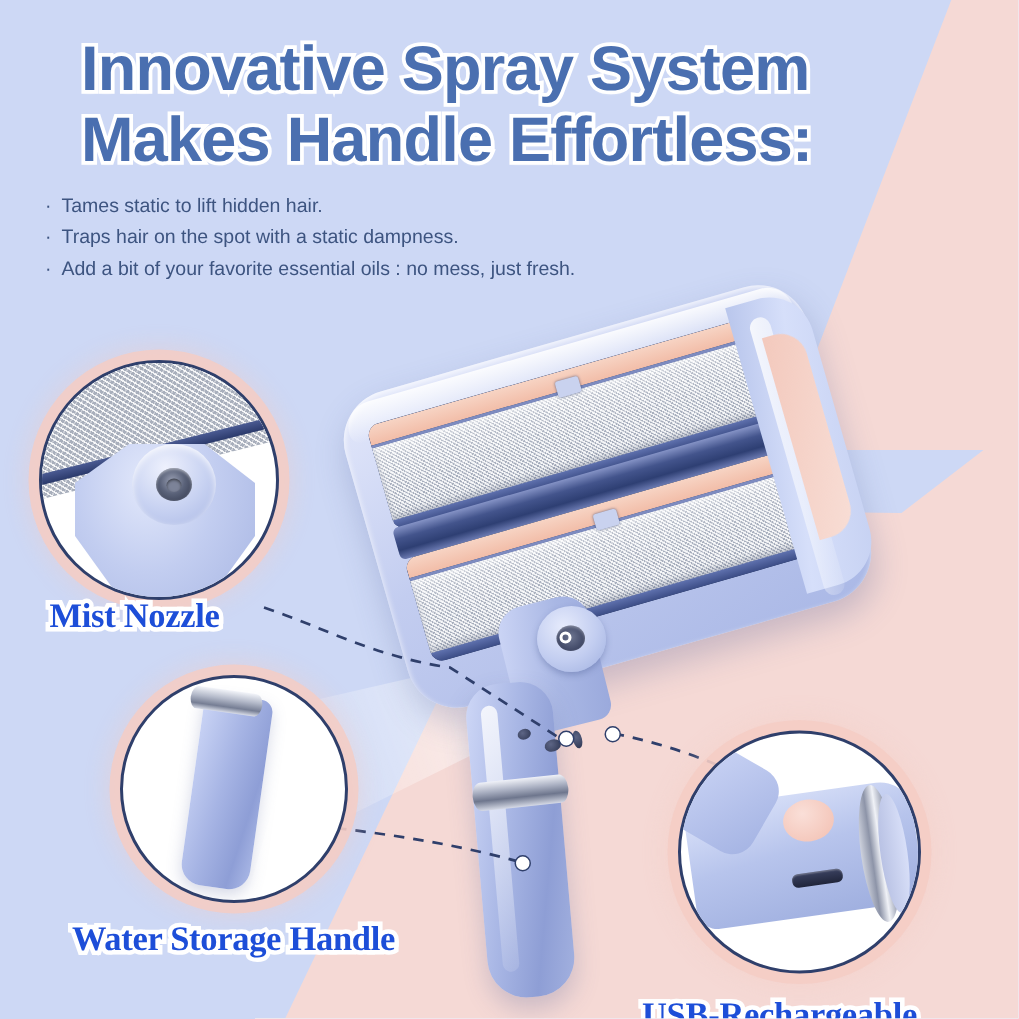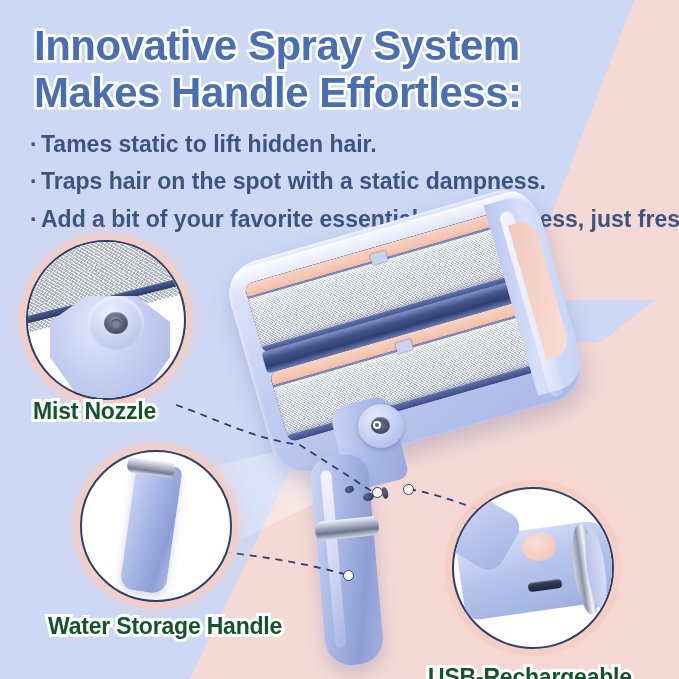--- a/index.html
+++ b/index.html
@@ -44,43 +44,43 @@
     width: 610px;
     font-size: 42px;
     font-weight: bold;
     line-height: 1.12;
     letter-spacing: -0.5px;
     color: #4a6fb0;
     -webkit-text-stroke: 5px #ffffff;
     paint-order: stroke fill;
     text-shadow: 0 2px 2px rgba(255,255,255,.6);
   }
-  #headline .hl-line { display: block; white-space: nowrap; }
+  #headline .hl-line { display: block; white-space: nowrap; margin-left: 20px; }
 
   #bullets {
     position: absolute;
     left: 30px; top: 126px;
     width: 630px;
     color: #3d5480;
-    font-size: 23px;
+    font-size: 13px;
     line-height: 1.62;
-    font-weight: bold;
   }
   #bullets .bullet { display: block; white-space: nowrap; }
   #bullets .dot { display: inline-block; width: 11px; color: #3d5480; }
 
   .callout-label {
     position: absolute;
     font-size: 23px;
     font-weight: bold;
     letter-spacing: -0.2px;
-    color: #14532d;
+    color: #1d4ed8;
     -webkit-text-stroke: 6px #ffffff;
     paint-order: stroke fill;
     white-space: nowrap;
+    font-family: Liberation Serif, serif;
   }
   #label-mist { left: 33px; top: 398px; }
   #label-handle { left: 48px; top: 613px; }
   #label-usb { left: 428px; top: 664px; }
 
   
   #product { position: absolute; left: 0; top: 0; width: 679px; height: 679px; }
 
   #roller-body {
     position: absolute;

